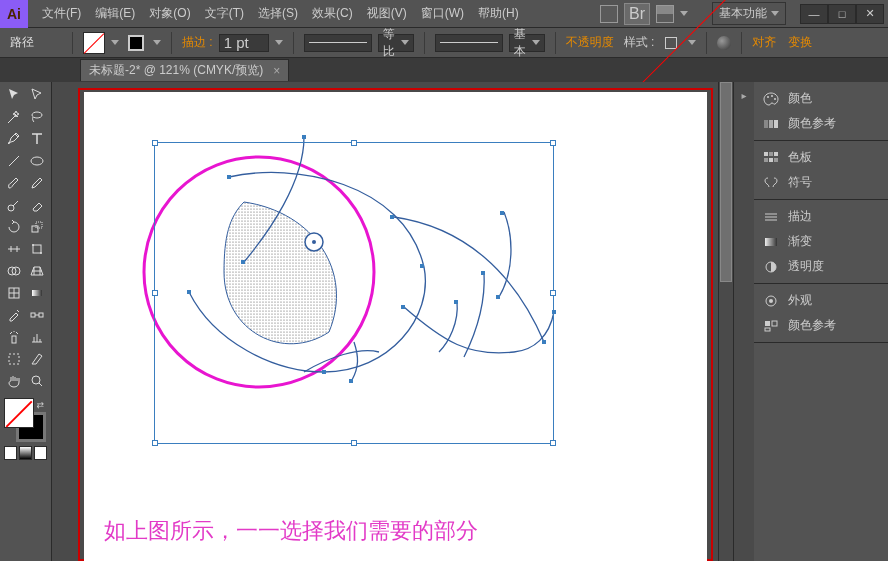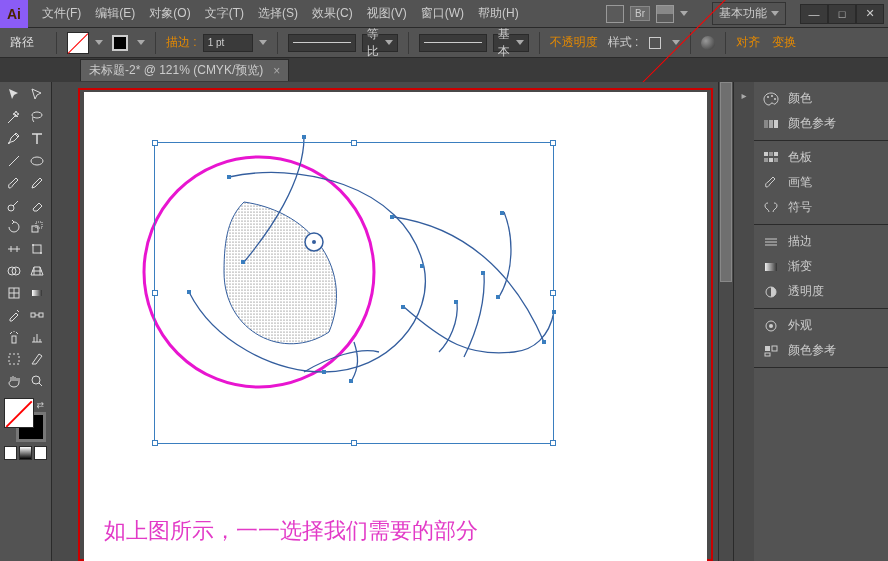--- a/index.html
+++ b/index.html
@@ -2,36 +2,36 @@
 <html><head>
 <meta charset="utf-8">
 <style>
 *{margin:0;padding:0;box-sizing:border-box;font-family:"Microsoft YaHei",Arial,sans-serif;font-size:12px;user-select:none}
 body{background:#535353;width:888px;height:561px;overflow:hidden;color:#ccc}
 .titlebar{height:28px;background:#535353;display:flex;align-items:center;border-bottom:1px solid #2a2a2a}
 .ai-logo{width:28px;height:28px;background:#8b5cf6;color:#4a2400;display:flex;align-items:center;justify-content:center;font-weight:bold;font-size:14px}
 .menu{display:flex;align-items:center;padding-left:8px;gap:2px}
 .menu-item{padding:8px 6px;cursor:pointer;color:#ccc}
 .title-ctrl{margin-left:auto;display:flex;align-items:center;gap:6px;padding-right:4px}
-.br-badge{background:#6a6a6a;border:1px solid #888;padding:1px 4px;font-size:10px}
+.br-badge{background:#6a6a6a;border:1px solid #888;padding:1px 4px;font-size:16px}
 .grid-icn{width:18px;height:18px;border:1px solid #999;background:#5a5a5a}
 .dropdown{display:flex;align-items:center;padding:2px 6px;border:1px solid #333;background:#535353;gap:4px}
 .dd-arrow{width:0;height:0;border-left:4px solid transparent;border-right:4px solid transparent;border-top:5px solid #aaa}
 .winbtns{display:flex;margin-left:8px}
 .winbtn{width:28px;height:20px;background:#3a3a3a;border:1px solid #2a2a2a;display:flex;align-items:center;justify-content:center;color:#ccc;font-size:11px}
 .ctrlbar{height:30px;background:#535353;display:flex;align-items:center;padding:0 10px;border-bottom:1px solid #2a2a2a;gap:6px}
-.path-lbl{color:#ddd;margin-right:12px}
+.path-lbl{color:#ddd;margin-right:28px}
 .sep{width:1px;height:22px;background:#3a3a3a;margin:0 4px}
 .sw{width:22px;height:22px;border:1px solid #2a2a2a;position:relative;background:#fff}
 .sw-diag::after{content:"";position:absolute;width:140%;height:1px;background:red;top:50%;left:-20%;transform:rotate(-45deg)}
 .sw-black{background:#000}
 .sw-sq{width:22px;height:22px;display:flex;align-items:center;justify-content:center}
 .sw-sq-in{width:12px;height:12px;border:1px solid #ccc}
 .ctx-lbl{color:#e68a00}
-.pt-input{width:50px;height:18px;background:#3a3a3a;border:1px solid #2a2a2a;color:#ccc;padding:0 4px;font-size:10px}
+.pt-input{width:50px;height:18px;background:#3a3a3a;border:1px solid #2a2a2a;color:#ccc;padding:0 4px;font-size:15px}
 .line-preview{width:68px;height:18px;background:#3a3a3a;border:1px solid #2a2a2a;display:flex;align-items:center;padding:0 4px}
 .line-preview span{flex:1;height:1px;background:#ccc}
 .equal-dd{width:36px;height:18px;background:#3a3a3a;border:1px solid #2a2a2a;display:flex;align-items:center;padding:0 4px;gap:4px}
 .ball{width:14px;height:14px;border-radius:50%;background:radial-gradient(circle at 35% 35%,#999,#333)}
 .tabbar{height:24px;background:#3a3a3a;display:flex;align-items:center;padding-left:80px}
 .tab{height:22px;background:#606060;padding:3px 8px;display:flex;align-items:center;gap:10px;border:1px solid #2a2a2a;border-bottom:none;font-size:11px}
 .tab-close{color:#aaa;cursor:pointer}
 .main{display:flex;height:479px}
 .toolbox{width:52px;background:#535353;border-right:1px solid #2a2a2a;display:flex;flex-direction:column;padding:2px}
 .tool-row{display:flex}
@@ -447,28 +447,20 @@
                 <rect x="1" y="7" width="4" height="4" fill="#999"></rect>
                 <rect x="6" y="7" width="4" height="4" fill="#ccc"></rect>
                 <rect x="11" y="7" width="4" height="4" fill="#999"></rect>
               </svg>
             </span>
             <span>色板</span>
           </div>
         <div class="panel-item">
             <span class="panel-icon">
               <svg width="16" height="14" viewBox="0 0 16 14">
-                <path d="M3 11c2 0 3-1 4-3l5-5-2-2-5 5c-2 1-3 2-2 5z" stroke="#ccc" fill="none"></path>
-              </svg>
-            </span>
-            <span>画笔</span>
-          </div>
-        <div class="panel-item">
-            <span class="panel-icon">
-              <svg width="16" height="14" viewBox="0 0 16 14">
                 <path d="M5 2c-2 0-3 1-3 3 0 3 4 3 4 6M11 2c2 0 3 1 3 3 0 3-4 3-4 6" stroke="#ccc" fill="none"></path>
               </svg>
             </span>
             <span>符号</span>
           </div>
       </div>
       <div class="panel-group">
         <div class="panel-item">
             <span class="panel-icon">
               <svg width="16" height="14" viewBox="0 0 16 14">

